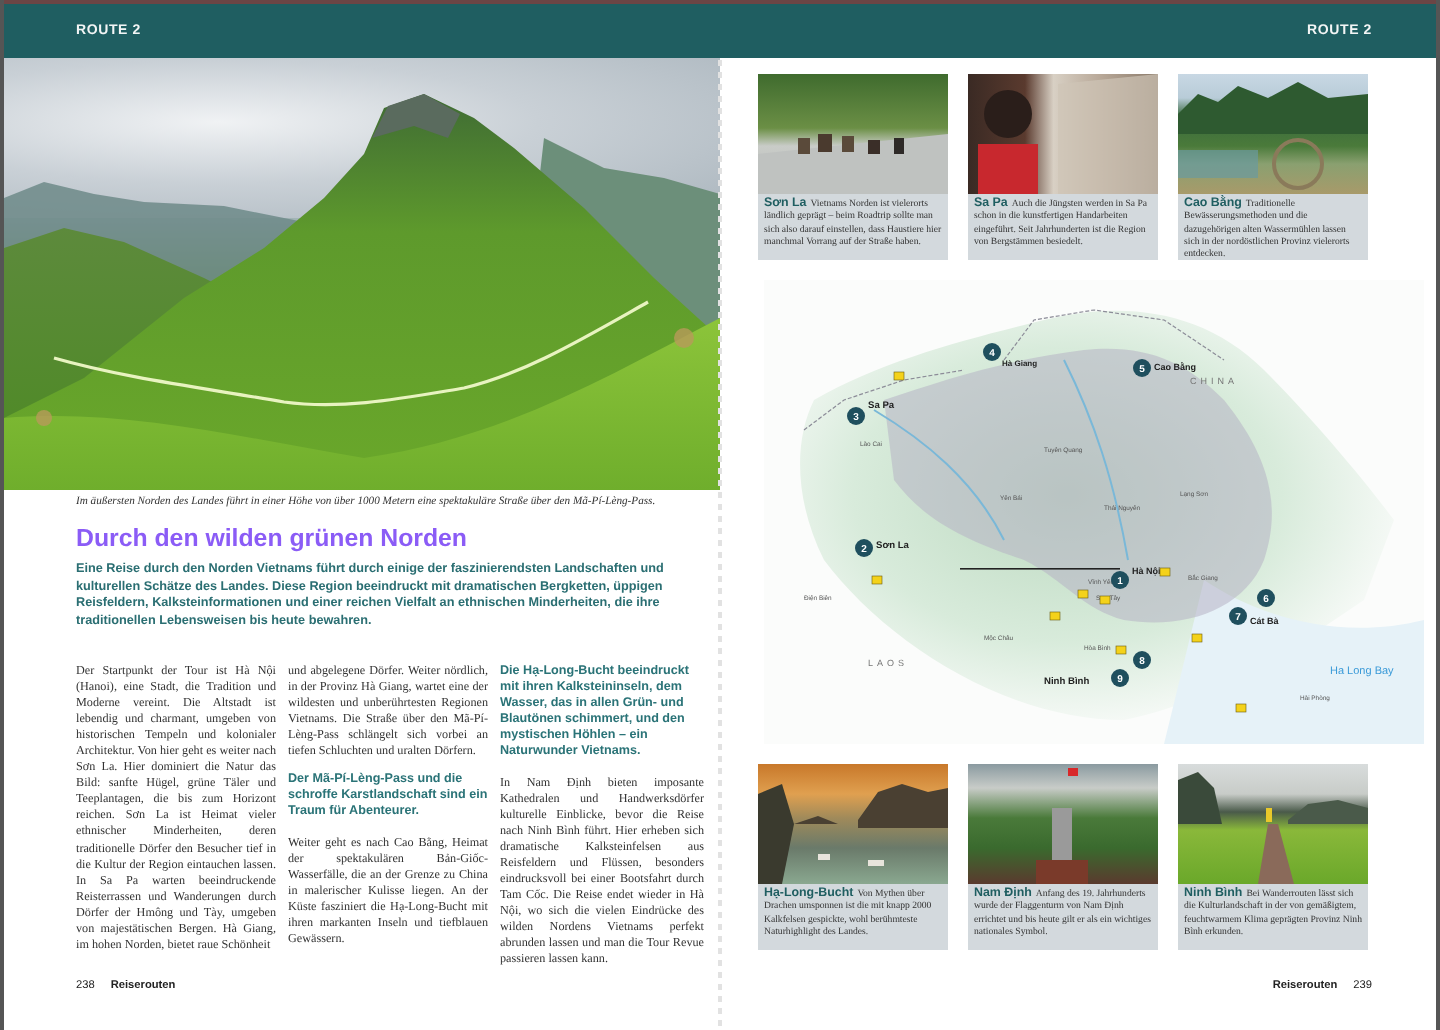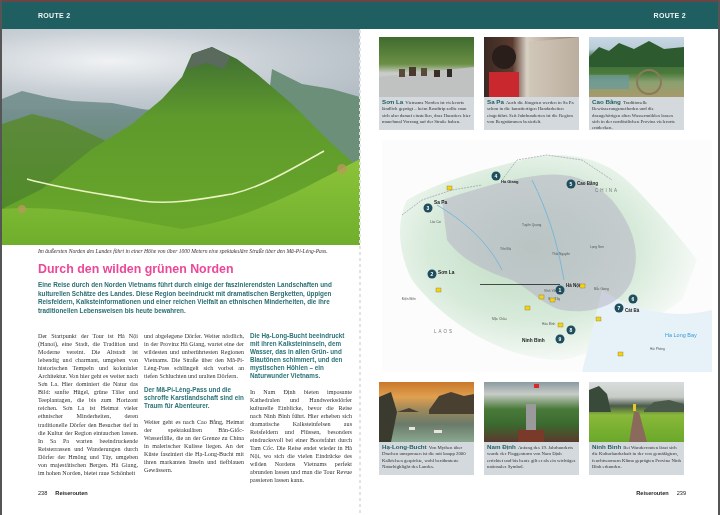--- a/index.html
+++ b/index.html
@@ -24,21 +24,21 @@
   
   .hero { position: absolute; left: 0; top: 29px; width: 358px; height: 216px; overflow: hidden;
           background: linear-gradient(180deg, #d9dfe4 0%, #c4cdd4 25%, #9fb2b3 38%, #6f9a4f 50%, #5f9a2e 70%, #78b232 100%); }
   .hero .sky { position: absolute; left: 0; top: 0; width: 100%; height: 80px;
                background: radial-gradient(ellipse at 30% 40%, #f0f2f4 0%, #c9d0d6 45%, #aab5bd 100%); }
   .hero svg { position: absolute; left: 0; top: 0; }
   .caption { position: absolute; left: 36px; top: 248px; width: 310px; font-style: italic;
              font-size: 5.6px; color: #333; white-space: nowrap; }
 
   .headline { position: absolute; left: 36px; top: 262px; font-family: "Liberation Sans", sans-serif;
-              font-weight: bold; font-size: 12.4px; color: #ec4899; }
+              font-weight: bold; font-size: 12.4px; color: #8b5cf6; }
   .lead { position: absolute; left: 36px; top: 281px; width: 308px; font-family: "Liberation Sans", sans-serif;
           font-weight: bold; font-size: 6.35px; line-height: 8.6px; color: #2a6e72; }
 
   .col { position: absolute; top: 332px; font-size: 6.1px; line-height: 8.05px; color: #333; text-align: justify; hyphens: auto; }
   .col1 { left: 36px; width: 100px; }
   .col2 { left: 142px; width: 100px; }
   .col3 { left: 248px; width: 102px; }
   .pull { font-family: "Liberation Sans", sans-serif; font-weight: bold; font-size: 6.3px; line-height: 8.1px;
           color: #2a7377; text-align: left; margin: 6px 0 7px 0; }
   .col3 .pull { margin-top: 0; }

